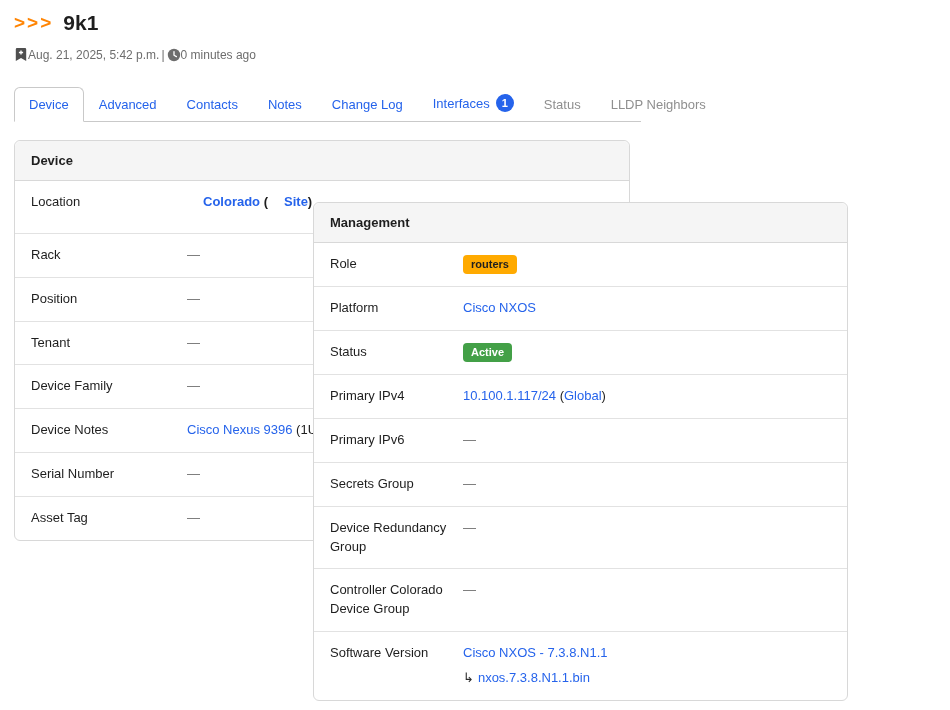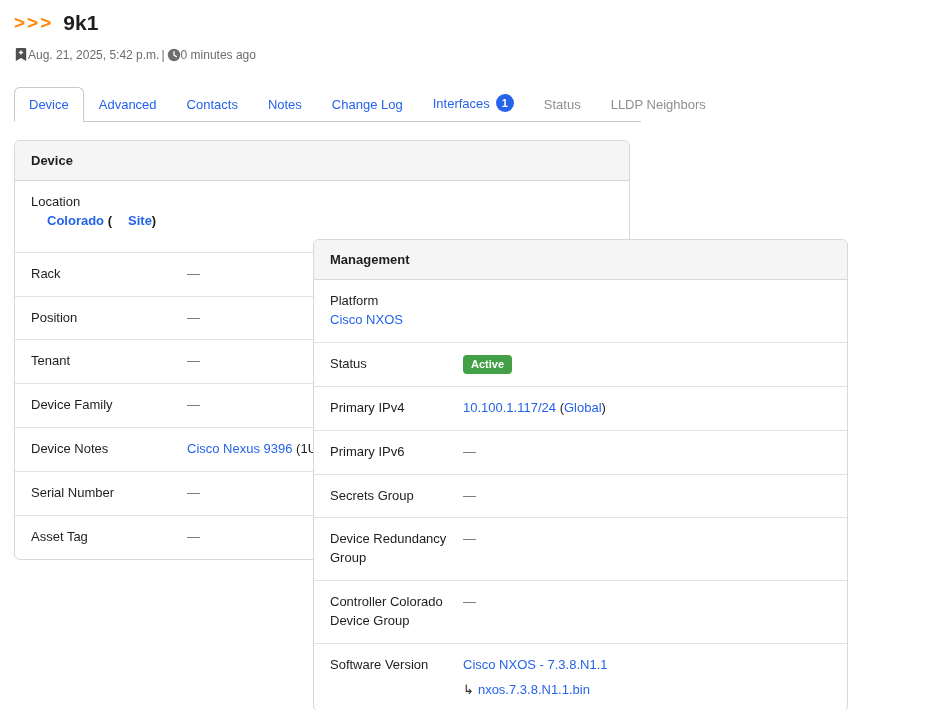--- a/index.html
+++ b/index.html
@@ -18,25 +18,25 @@
   .tabs{display:flex;align-items:flex-end;margin:22px 0 0 14px;width:627px;border-bottom:1px solid #c9c9c9;font-size:13px;}
   .tab{padding:9px 14px;color:var(--link);margin-bottom:-1px;border:1px solid transparent;
        border-radius:6px 6px 0 0;cursor:pointer;display:flex;align-items:center;gap:6px;
        text-decoration:none;white-space:nowrap;background:transparent;}
   .tab.active{background:#fff;border-color:#c9c9c9;border-bottom-color:#fff;}
   .tab.disabled{color:var(--tab-disabled);cursor:default;}
   .tab-badge{background:var(--link);color:#fff;font-size:11px;font-weight:700;min-width:18px;height:18px;
        border-radius:9px;display:inline-flex;align-items:center;justify-content:center;padding:0 5px;box-sizing:border-box;}
   .panel{position:absolute;background:#ffffff;border:1px solid #d8d8d8;border-radius:6px;font-size:13px;}
   .panel-device{left:14px;top:140px;width:616px;box-sizing:border-box;}
-  .panel-management{left:313px;top:202px;width:535px;z-index:2;box-sizing:border-box;margin-top:37px;}
+  .panel-management{left:313px;top:202px;width:535px;z-index:2;box-sizing:border-box;}
   .panel-header{background:#f5f5f5;border-bottom:1px solid #d8d8d8;border-radius:6px 6px 0 0;
        padding:12px 16px;font-weight:700;font-size:13px;}
   .row{display:flex;padding:12px 16px;border-top:1px solid #e2e2e2;}
-  .panel-body .row:first-child{border-top:none;flex-direction:column;}
+  .panel-body .row:first-child{border-top:none;}
   .panel-device .row:first-child{padding-bottom:21px;}
   .panel-device .label{width:146px;flex-shrink:0;}
   .panel-management .label{width:123px;flex-shrink:0;}
   .label{padding-right:10px;line-height:1.45;}
   .value{line-height:1.45;}
   .value.bold{font-weight:700;}
   .value.bold .lnk{font-weight:700;margin-left:16px;}
   .lnk{color:var(--link);text-decoration:none;cursor:pointer;}
   .dash{color:var(--dash);}
   .badge{display:inline-block;font-size:11px;font-weight:700;padding:3px 8px;border-radius:4px;line-height:1.2;cursor:pointer;}
@@ -145,20 +145,26 @@
           <div class="line"><span class="dash">—</span></div>
         </div>
       </div>
     </div>
 </section>
 
 <section class="panel panel-management">
   <div class="panel-header">Management</div>
   <div class="panel-body" id="management-rows">
       <div class="row">
+        <div class="label">Role</div>
+        <div class="value">
+          <div class="line"><span class="badge" style="background: rgb(255, 170, 0); color: rgb(31, 31, 31);">routers</span></div>
+        </div>
+      </div>
+      <div class="row">
         <div class="label">Platform</div>
         <div class="value">
           <div class="line"><a class="lnk">Cisco NXOS</a></div>
         </div>
       </div>
       <div class="row">
         <div class="label">Status</div>
         <div class="value">
           <div class="line"><span class="badge" style="background: rgb(67, 160, 71); color: rgb(255, 255, 255);">Active</span></div>
         </div>

